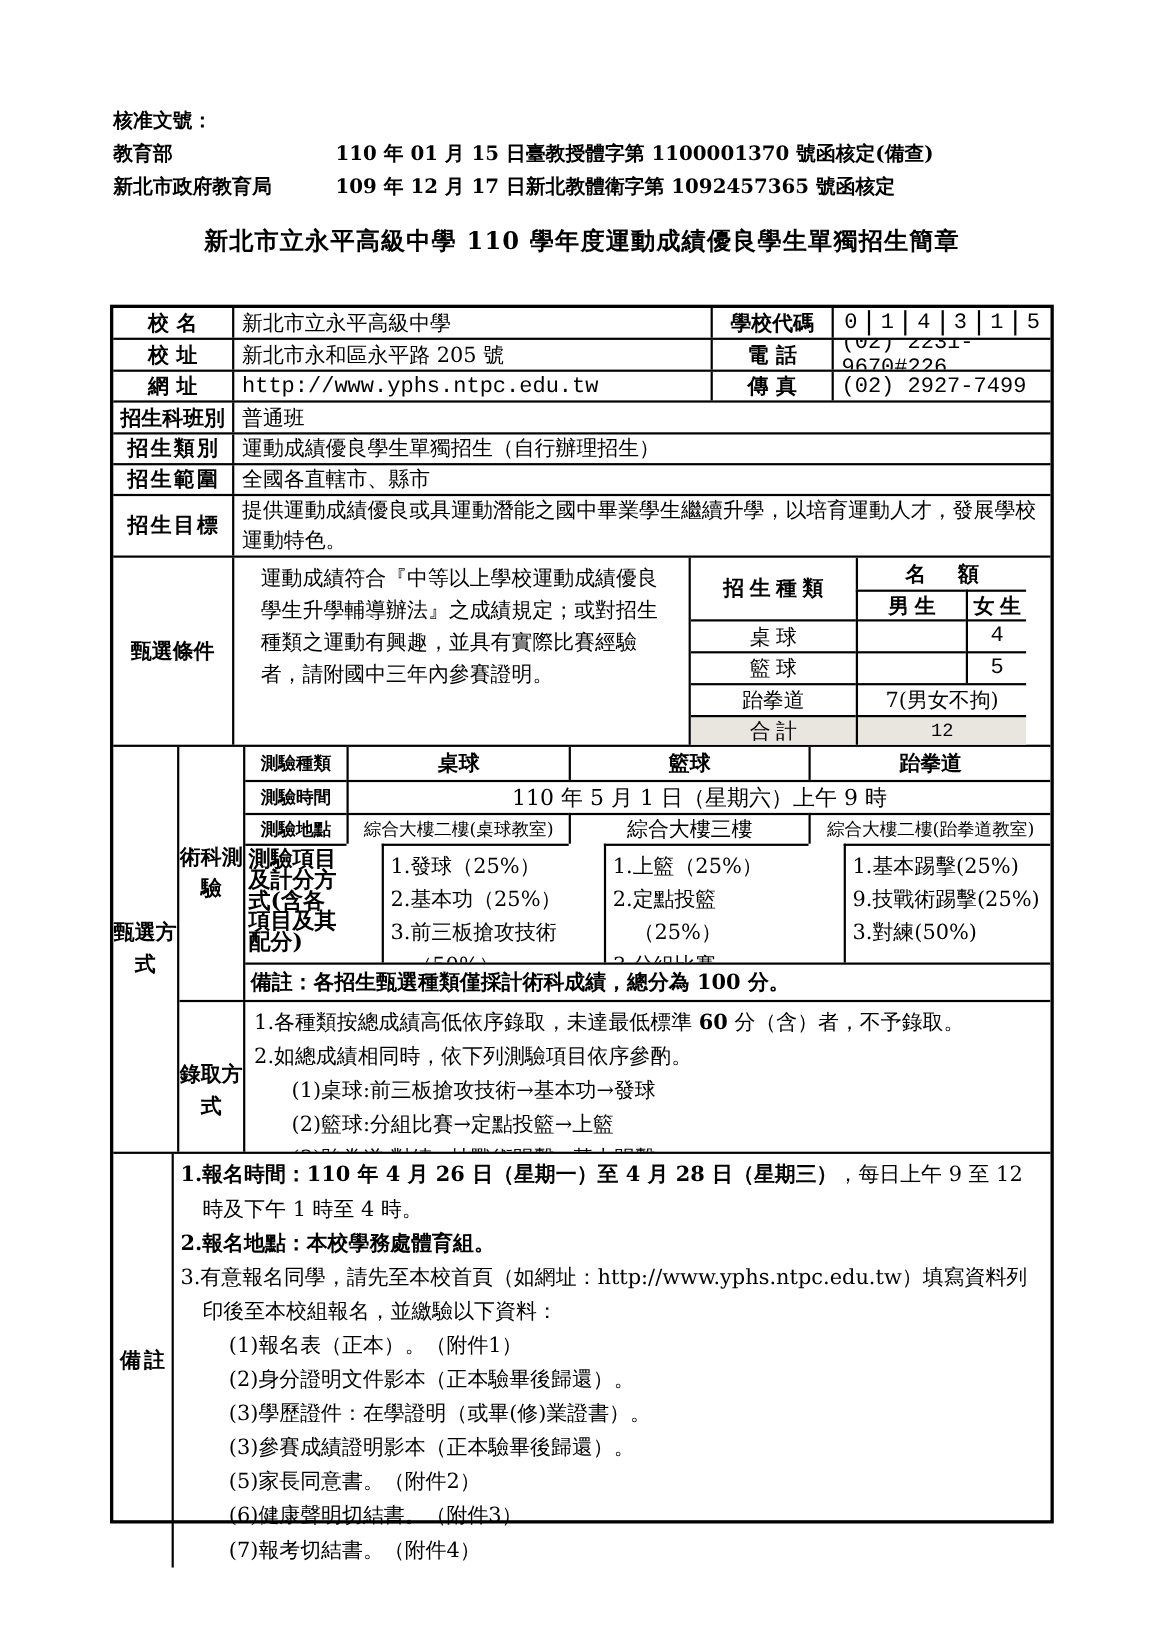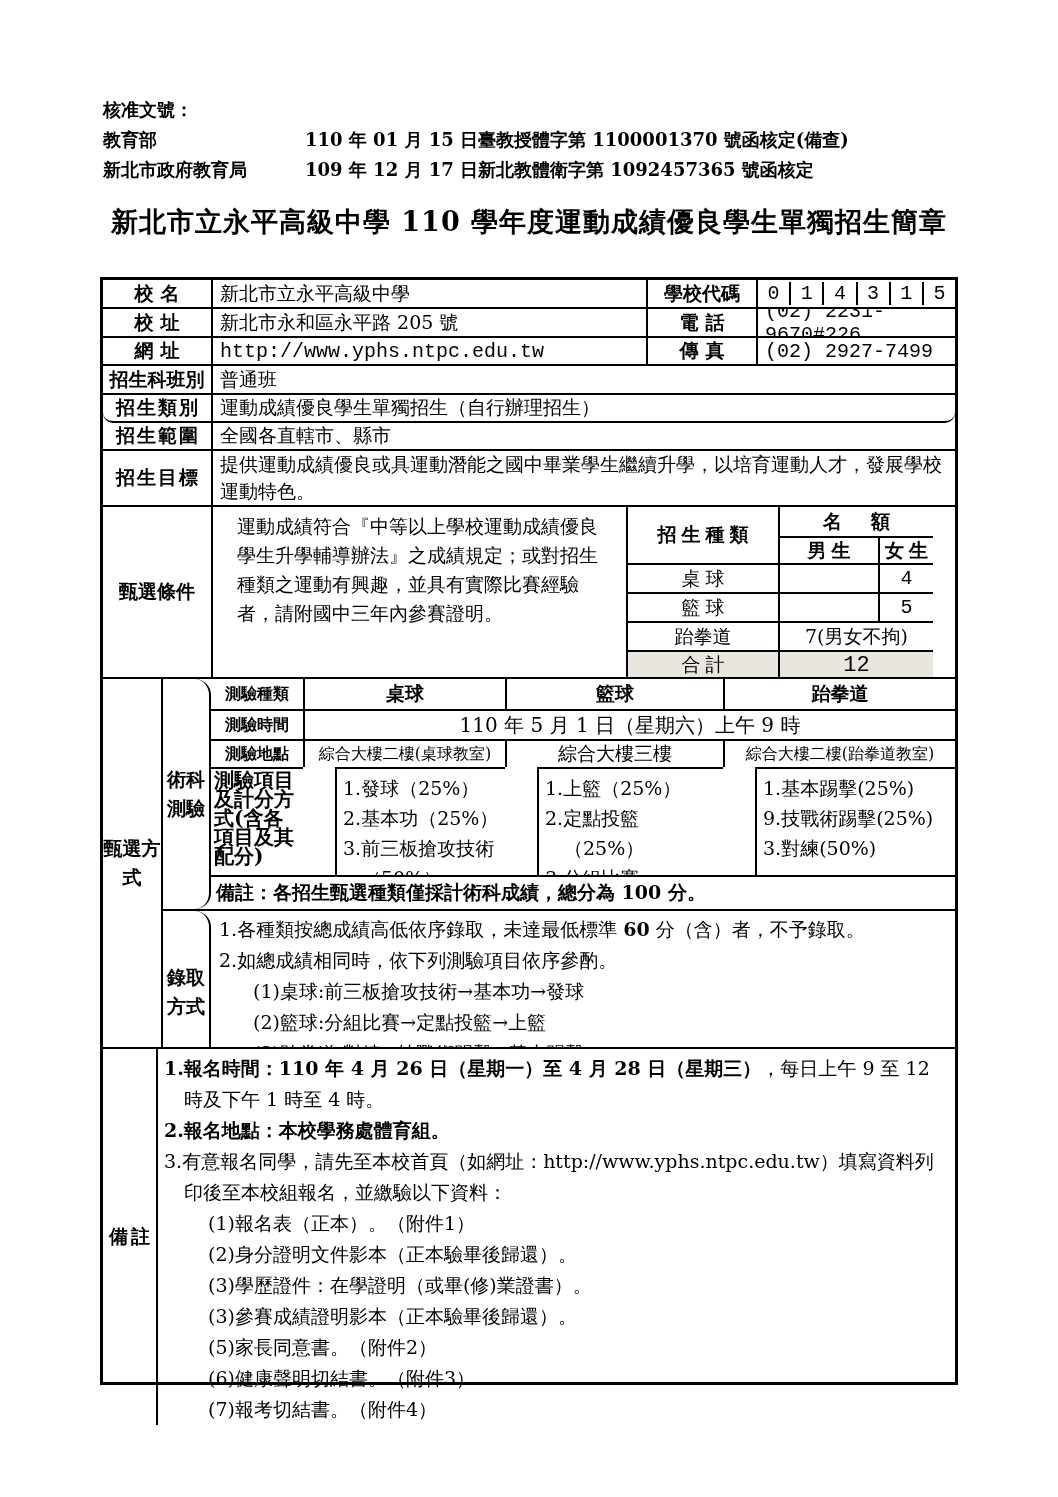--- a/index.html
+++ b/index.html
@@ -10,21 +10,21 @@
   }
   .b { font-weight:bold; }
   .mono { font-family:"Liberation Mono","DejaVu Sans Mono",monospace; }
 
   
   .hdr { position:absolute; left:103px; top:95px; font-size:18px; font-weight:bold; line-height:30px; }
   .hdr .agency { display:inline-block; width:202px; }
 
   .doc-title {
     position:absolute; left:0; top:204px; width:100%;
-    text-align:center; font-size:27px; font-weight:bold; letter-spacing:1px;
+    text-align:center; font-size:22px; font-weight:bold; letter-spacing:1px;
   }
 
   
   .doc {
     position:absolute; left:100px; top:277px; width:858px; height:1108px;
     border:3px solid #000; box-sizing:border-box;
     display:flex; flex-direction:column; font-size:19px;
   }
   .tr { display:flex; border-bottom:2px solid #000; box-sizing:border-box; flex:none; }
   .tr:last-child { border-bottom:none; flex:1; }
@@ -52,23 +52,23 @@
   .qc.nl { border-left:none; }
   .qc.nt { border-top:none; }
   .sp4 { letter-spacing:5px; text-indent:5px; }
   .shade { background:#e9e6e0; }
 
   
   .sel-outer-lbl { width:60px; flex:none; line-height:29px; }
   .sel-right { flex:1; display:flex; flex-direction:column; }
   .skill-row { display:flex; height:232px; border-bottom:2px solid #000; box-sizing:border-box; flex:none; }
   .adm-row { display:flex; flex:1; }
-  .inner-lbl { width:48px; flex:none; border-right:2px solid #000; box-sizing:border-box;
+  .inner-lbl { width:60px; flex:none; border-right:2px solid #000; box-sizing:border-box;
                display:flex; align-items:center; justify-content:center;
-               font-weight:bold; text-align:center; line-height:29px;border-radius:16px; }
+               font-weight:bold; text-align:center; line-height:29px; }
   .skill { flex:1; display:grid; grid-template-columns:92px 202px 218px 1fr;
            grid-template-rows:30px 30px 28px 108px 1fr; }
   .sc { display:flex; align-items:center; justify-content:center; box-sizing:border-box;
         border-left:2px solid #000; border-top:2px solid #000; overflow:hidden; }
   .sc.nl { border-left:none; }
   .sc.nt { border-top:none; }
   .sc.small-lbl { font-weight:bold; font-size:20px; line-height:19px; padding:2px 3px;
                   justify-content:flex-start; text-align:left; align-items:flex-start; }
   .sc.items { align-items:flex-start; justify-content:flex-start; padding:4px 6px;margin-left:32px; }
   .item-line { line-height:30px; padding-left:1em; text-indent:-1em; }
@@ -133,21 +133,21 @@
       <div class="td val w435 mono" style="font-size:20px;">http://www.yphs.ntpc.edu.tw</div>
       <div class="td lbl sp6 w110">傳真</div>
       <div class="td last val mono" style="font-size:20px;">(02) 2927-7499</div>
     </div>
 
     <div class="tr" style="height:29px;">
       <div class="td lbl w110">招生科班別</div>
       <div class="td last val fill">普通班</div>
     </div>
 
-    <div class="tr" style="height:28px;border-radius:10px;">
+    <div class="tr" style="height:28px;">
       <div class="td lbl sp6 w110" style="letter-spacing:2px;text-indent:2px;">招生類別</div>
       <div class="td last val fill">運動成績優良學生單獨招生（自行辦理招生）</div>
     </div>
 
     <div class="tr" style="height:28px;">
       <div class="td lbl w110" style="letter-spacing:2px;text-indent:2px;">招生範圍</div>
       <div class="td last val fill">全國各直轄市、縣市</div>
     </div>
 
     <div class="tr" style="height:56px;">
@@ -170,21 +170,21 @@
           <div class="qc mono" style="grid-row:3;grid-column:3;font-size:20px;">4</div>
 
           <div class="qc nl sp4" style="grid-row:4;grid-column:1;">籃球</div>
           <div class="qc" style="grid-row:4;grid-column:2;"></div>
           <div class="qc mono" style="grid-row:4;grid-column:3;font-size:20px;">5</div>
 
           <div class="qc nl" style="grid-row:5;grid-column:1;">跆拳道</div>
           <div class="qc" style="grid-row:5;grid-column:2/4;">7(男女不拘)</div>
 
           <div class="qc nl shade sp4" style="grid-row:6;grid-column:1;">合計</div>
-          <div class="qc shade mono" style="grid-row:6;grid-column:2/4;font-size:22px;">12</div>
+          <div class="qc shade mono" style="grid-row:6;grid-column:2/4;font-size:17px;">12</div>
         </div>
       </div>
     </div>
 
     <div class="tr" style="height:370px;">
       <div class="td lbl sel-outer-lbl">甄選方式</div>
       <div class="td last sel-right" style="padding:0;align-items:stretch;display:flex;">
         <div style="display:flex;flex-direction:column;width:100%;">
 
           <div class="skill-row">

